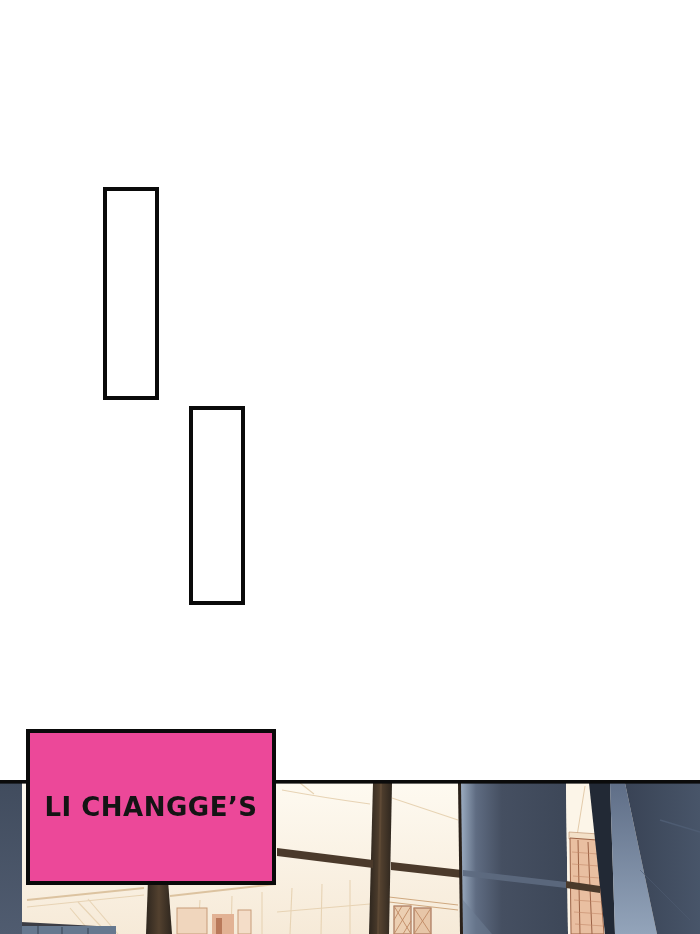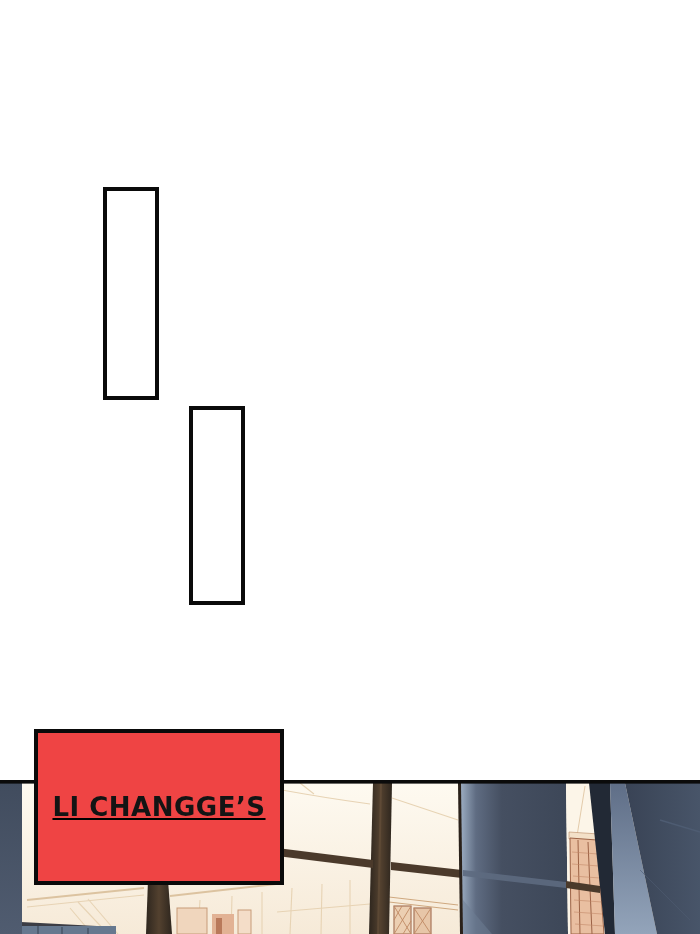--- a/index.html
+++ b/index.html
@@ -10,23 +10,23 @@
   .balloon{
     position:absolute;background:#ffffff;border:4px solid #0a0a0a;z-index:2;
   }
   .balloon-1{left:103px;top:187px;width:48px;height:205px;}
   .balloon-2{left:189px;top:406px;width:48px;height:191px;}
   .scene{
     position:absolute;left:0;top:780px;width:700px;height:154px;z-index:1;
   }
   .scene svg{display:block;width:700px;height:154px;}
   .caption{
-    position:absolute;left:34px;top:729px;width:242px;height:148px;
-    background:#ef4444;border:4px solid #0a0a0a;z-index:3;
-    display:flex;align-items:center;justify-content:center;text-decoration:underline;
+    position:absolute;left:26px;top:729px;width:242px;height:148px;
+    background:#ec4899;border:4px solid #0a0a0a;z-index:3;
+    display:flex;align-items:center;justify-content:center;
   }
   .caption-text{
     text-align:center;font-weight:bold;font-size:26px;line-height:1.18;
     letter-spacing:.5px;color:#141414;
   }
   .caption-text span{display:block;}
   .thin{stroke-width:1.1;fill:none;}
 </style>
 </head>
 <body>

